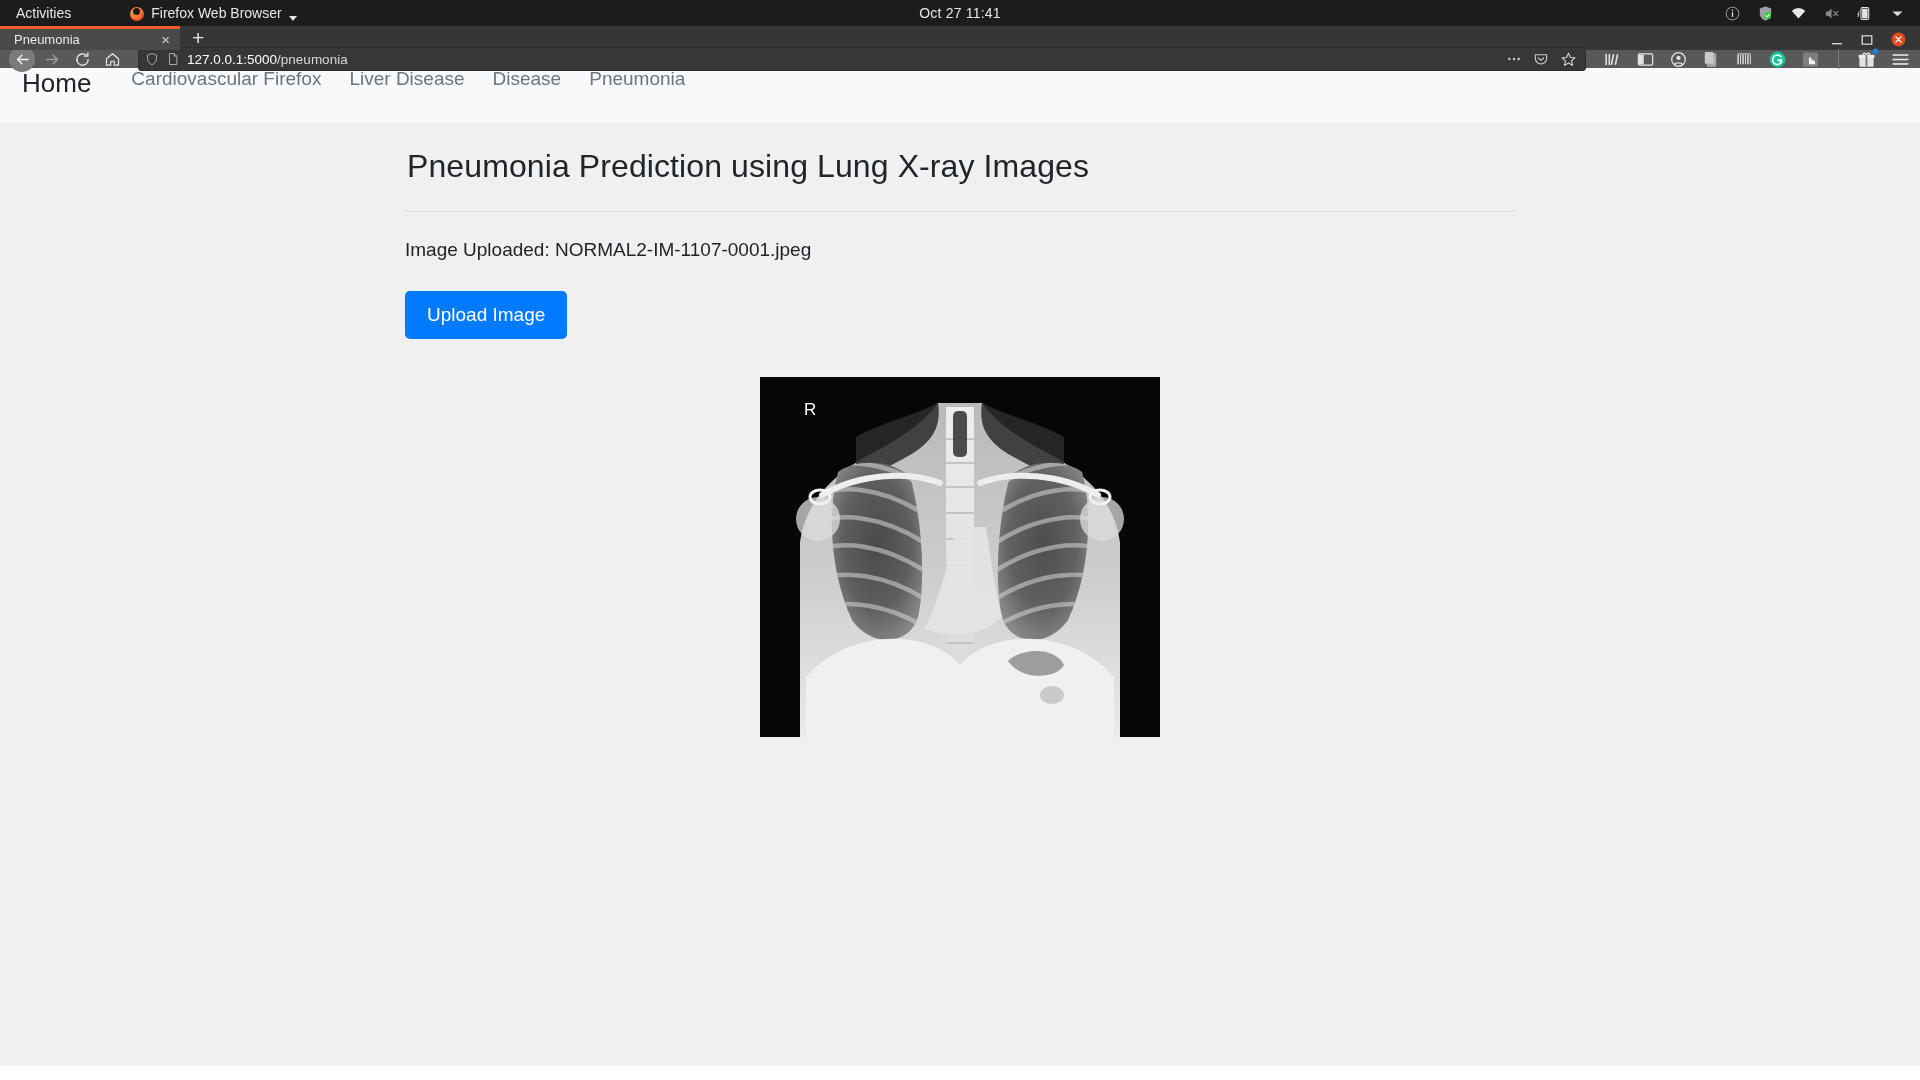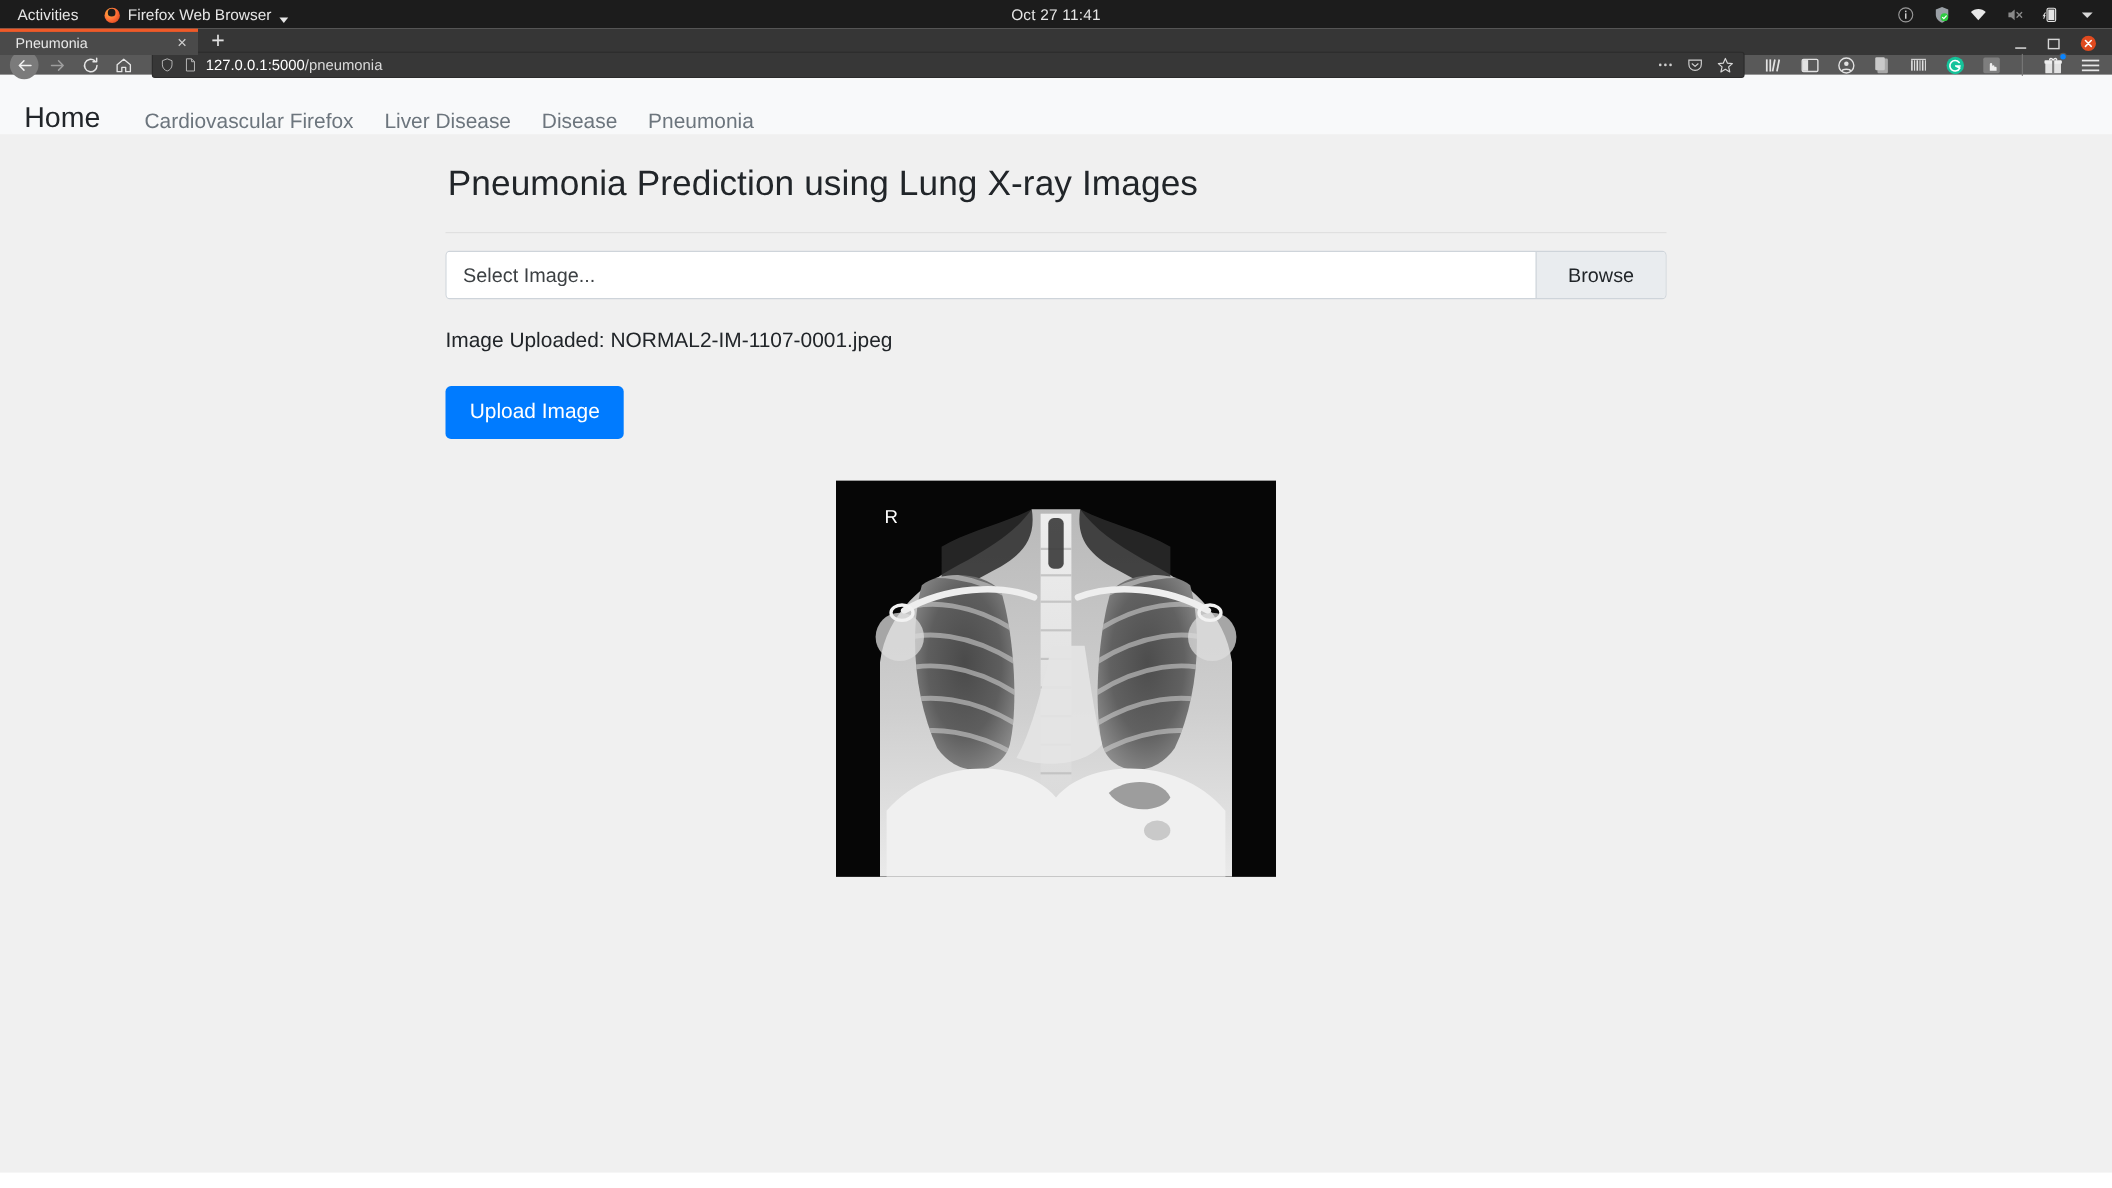--- a/index.html
+++ b/index.html
@@ -7,20 +7,21 @@
     width:1920px; height:1080px;
     font-family:"Liberation Sans", sans-serif;
     background:#ffffff; overflow:hidden;
   }
 
   
   .gnome-bar {
     height:26px; background:#1c1c1c; color:#e6e6e6;
     display:flex; align-items:center; font-size:14px;
     position:relative;
+    gap:35px;
   }
   .gnome-activities { padding:0 14px 0 16px; font-size:14px; }
   .gnome-app { display:flex; align-items:flex-end; gap:7px; padding:0 10px; }
   .ff-logo {
     width:14px; height:14px; border-radius:50%;
     background:radial-gradient(circle at 35% 35%, #ffb33a 0%, #ff7139 45%, #e04a1f 80%);
     position:relative;
   }
   .ff-logo::after{
     content:""; position:absolute; left:3px; top:1px; width:7px; height:7px;
@@ -77,21 +78,21 @@
   .ff-sep { width:1px; height:20px; background:#787878; margin:0 4px; }
   .badge-dot {
     position:absolute; top:-2px; right:-3px; width:7px; height:7px;
     border-radius:50%; background:#0a84ff; border:1px solid #595959;
   }
 
   
   .page { height:calc(1080px - 26px - 24px - 32px); background:#f0f0f0;
           overflow:hidden; }
   .site-nav {
-    height:54px; background:#f8f9fa; display:flex; align-items:flex-end;
+    height:54px; background:#f8f9fa; display:flex; align-items:flex-start;
     padding-left:22px; gap:0;
   }
   .brand { font-size:26px; color:#212529; padding-right:26px; }
   .site-nav a {
     font-size:19px; color:#6c757d; text-decoration:none; padding:0 14px;
     white-space:nowrap;
   }
 
   .content { padding-top:26px; }
   .container { width:1110px; margin:0 auto; }
@@ -308,24 +309,20 @@
     <a href="#">Pneumonia</a>
   </div>
 
   <div class="content">
     <div class="container">
 
       <h1 class="title">Pneumonia Prediction using Lung X-ray Images</h1>
       <hr class="rule">
 
 
-      <div class="file-group">
-        <div class="file-input">Select Image...</div>
-        <div class="browse-btn">Browse</div>
-      </div>
 
       <div class="uploaded">Image Uploaded: NORMAL2-IM-1107-0001.jpeg</div>
 
       <button class="upload-btn">Upload Image</button>
 
       <div class="xray-wrap">
         <svg class="xray" viewBox="0 0 400 360">
           <defs>
             <radialGradient id="lungL" cx="50%" cy="45%" r="62%">
               <stop offset="0%" stop-color="#4a4a4a"></stop>

